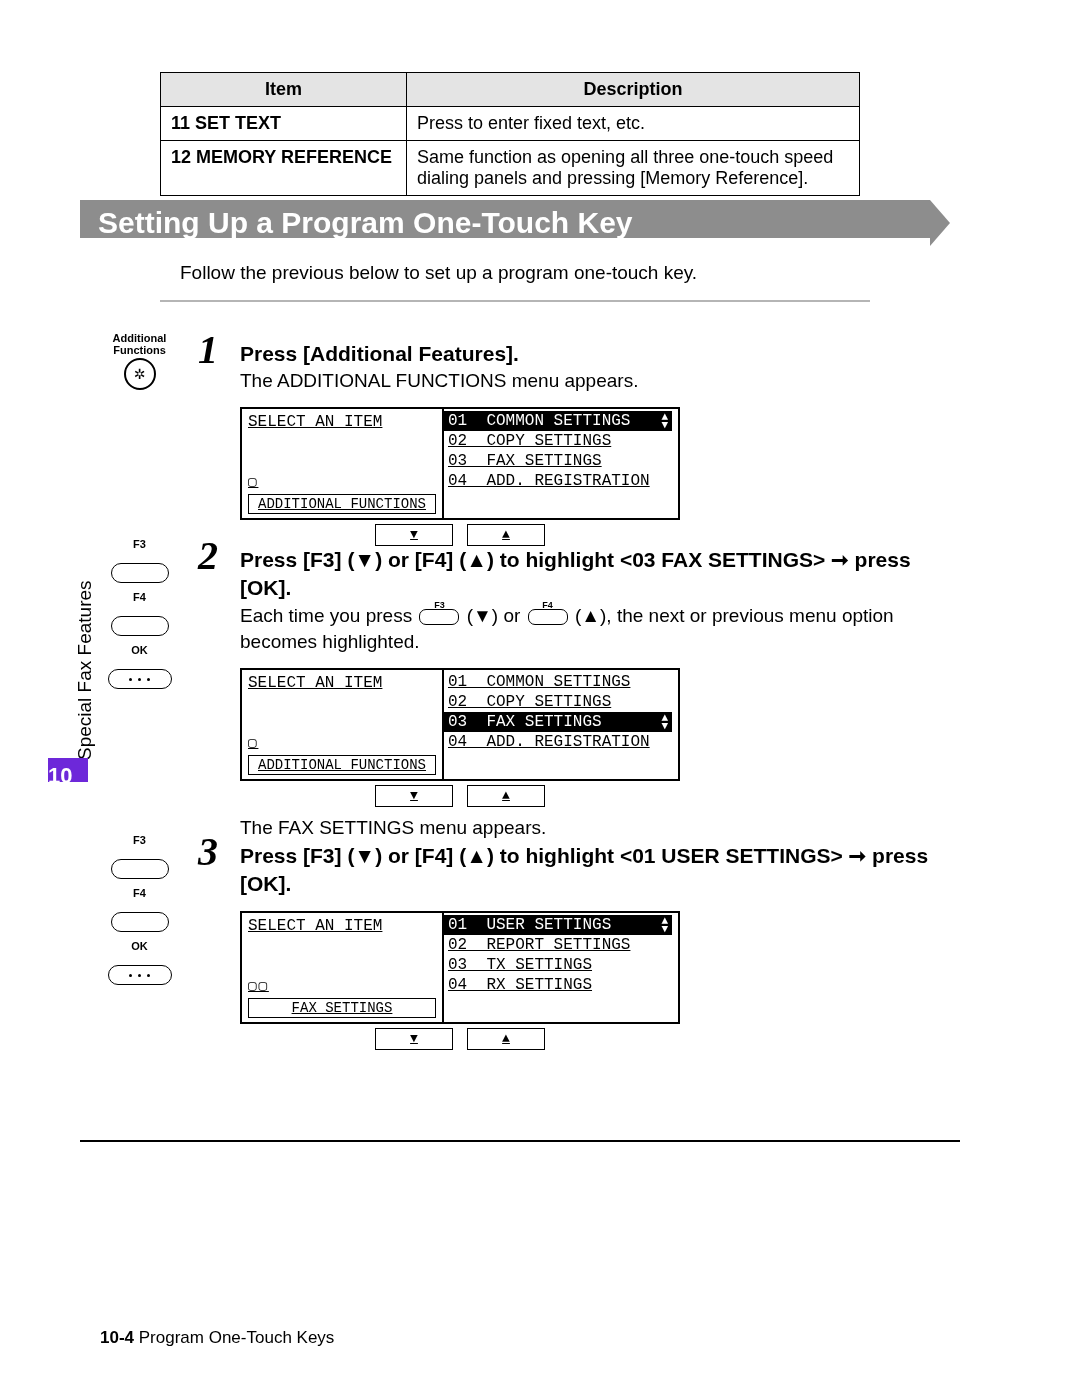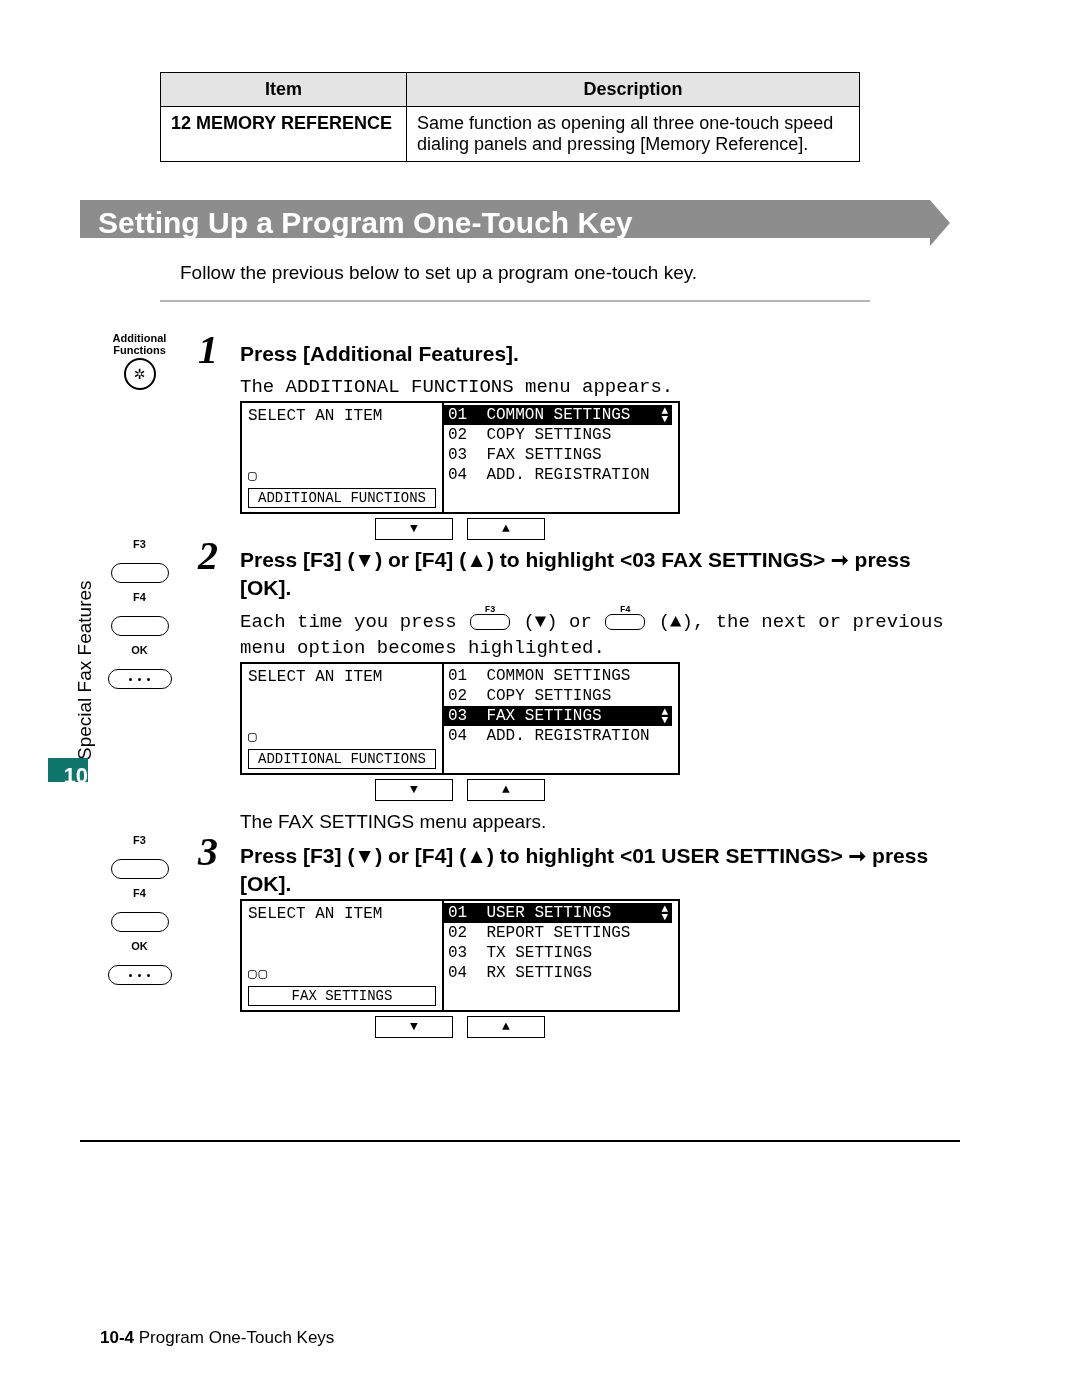--- a/index.html
+++ b/index.html
@@ -108,25 +108,25 @@
     font-size: 19px;
     text-align: left;
     white-space: nowrap;
   }
   .side-tab-num-box {
     position: absolute;
     left: 48px;
     top: 758px;
     width: 40px;
     height: 24px;
-    background: #0f766e;
+    background: #6d28d9;
     color: #fff;
     font-weight: bold;
     font-size: 22px;
-    text-align: right;
+    text-align: left;
     line-height: 36px;
   }
 
   
   .keycap-group {
     position: absolute;
     left: 92px;
     width: 95px;
     text-align: center;
   }
@@ -194,23 +194,22 @@
   }
   .step-title {
     font-weight: bold;
     font-size: 21px;
     margin-left: 40px;
     line-height: 1.35;
   }
   .step-body {
     font-size: 19px;
     margin-left: 40px;
-    margin-top: 6px;
+    margin-top: 0;
     line-height: 1.4;
-    font-family: Liberation Mono, monospace;
   }
   .step-caption {
     font-size: 19px;
     margin-left: 40px;
     margin-top: 10px;
   }
 
   
   .inline-key {
     display: inline-block;
@@ -228,24 +227,25 @@
     top: -11px;
     left: 50%;
     transform: translateX(-50%);
     font-size: 9px;
     font-weight: bold;
   }
 
   
   .lcd {
     margin-left: 40px;
-    margin-top: 0;
+    margin-top: 12px;
     width: 440px;
     font-family: "Courier New", monospace;
     font-size: 16px;
+    text-decoration: underline;
   }
   .lcd-main {
     display: flex;
     border: 2px solid #000;
   }
   .lcd-left {
     width: 200px;
     border-right: 2px solid #000;
     display: flex;
     flex-direction: column;
@@ -318,20 +318,24 @@
 <div class="page">
 
 <table class="item-table">
   <thead>
     <tr>
       <th class="col-item">Item</th>
       <th>Description</th>
     </tr>
   </thead>
   <tbody>
+    <tr>
+      <td class="item-name">11 SET TEXT</td>
+      <td>Press to enter fixed text, etc.</td>
+    </tr>
     <tr>
       <td class="item-name">12 MEMORY REFERENCE</td>
       <td>Same function as opening all three one-touch speed dialing panels and pressing [Memory Reference].</td>
     </tr>
   </tbody>
 </table>
 
 <div class="section-bar">Setting Up a Program One-Touch Key</div>
 <div class="section-intro">Follow the previous below to set up a program one-touch key.</div>
 <div class="hr"></div>

